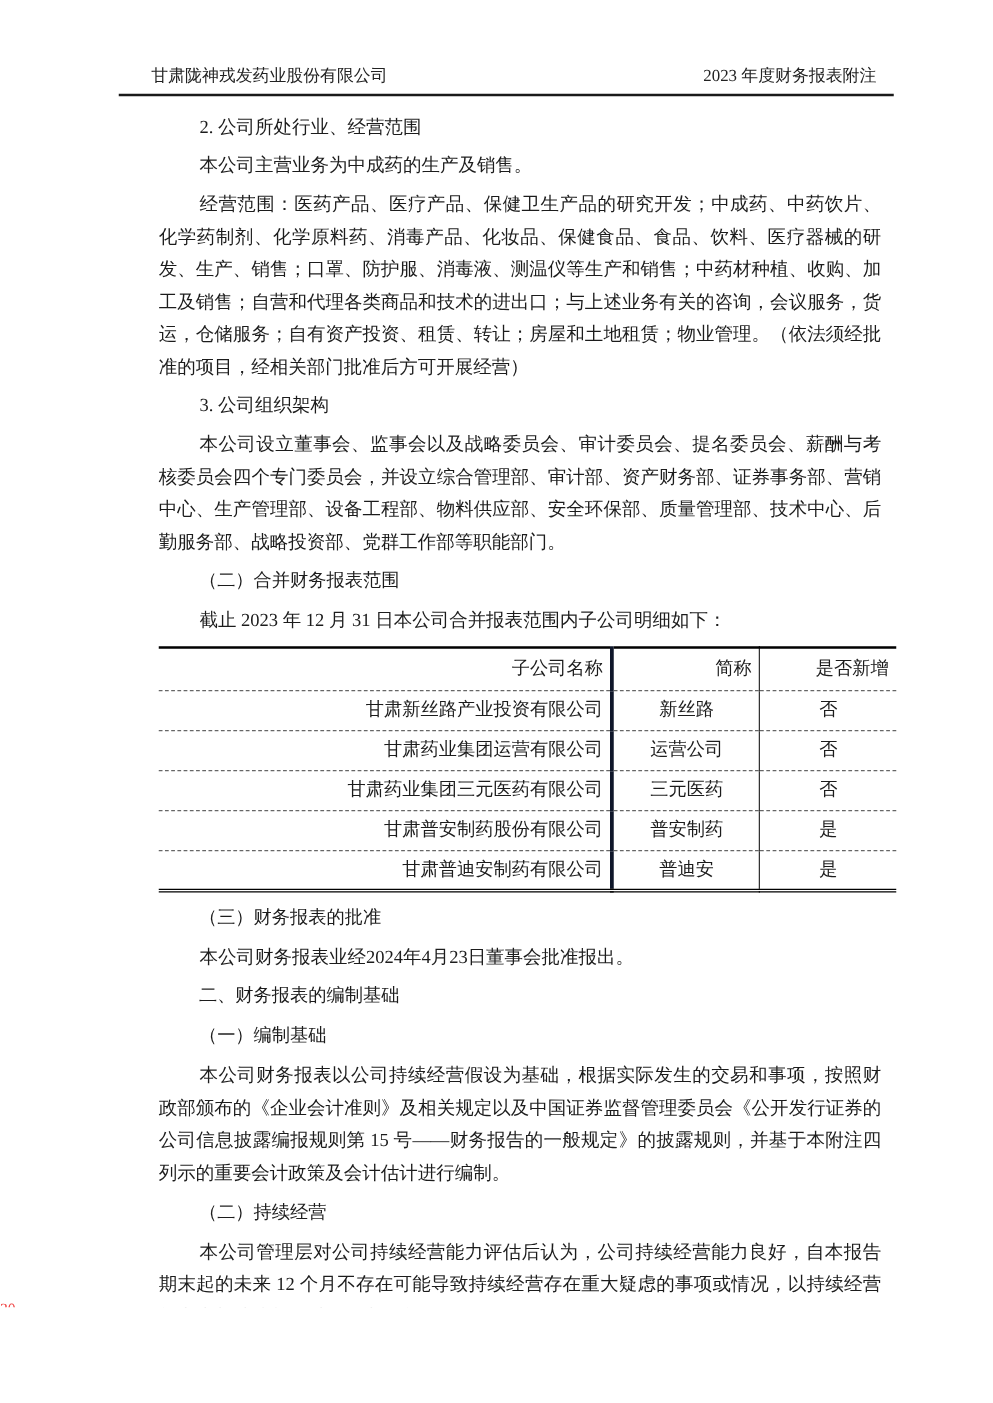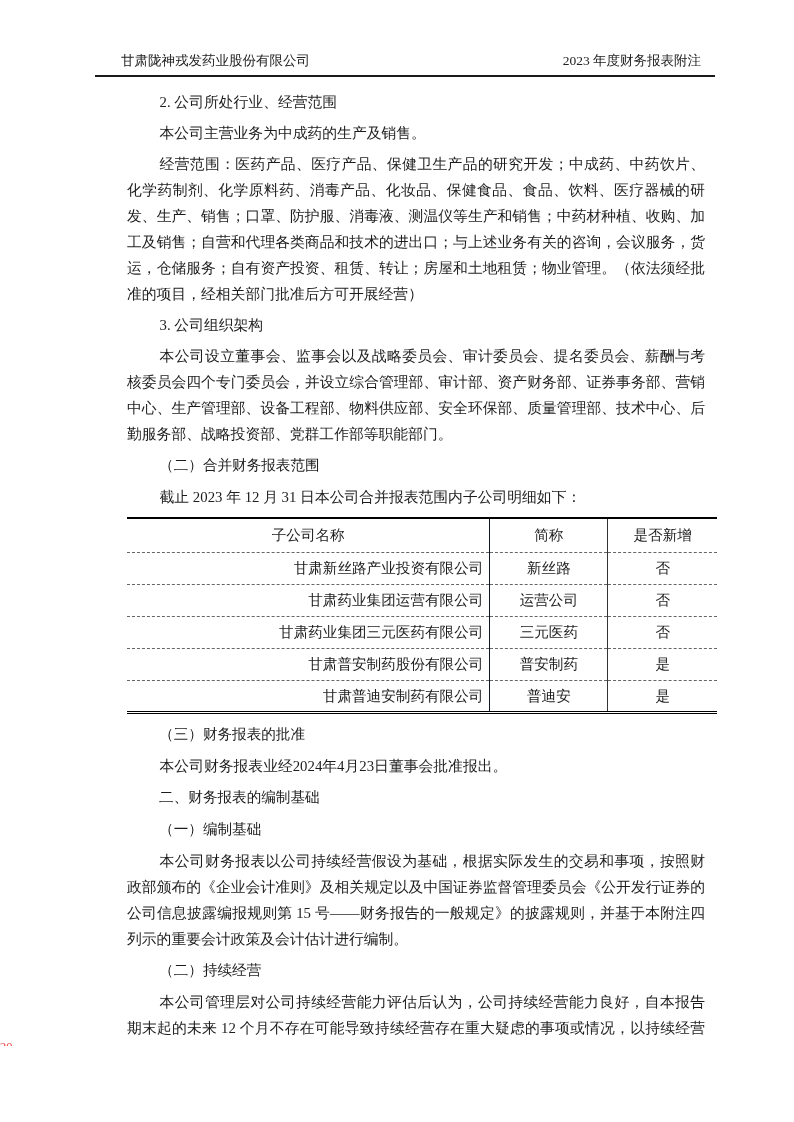--- a/index.html
+++ b/index.html
@@ -66,25 +66,25 @@
   }
   table.sub-table th,
   table.sub-table td {
     height: 32px;
     padding: 1px 6px;
     font-weight: normal;
     text-align: center;
     vertical-align: middle;
     box-sizing: border-box;
   }
-  table.sub-table thead th { height: 34px; }
+  table.sub-table thead th { height: 34px; text-align: right; }
   table.sub-table tbody tr td,
   table.sub-table tbody tr th { border-top: 1px dashed #666; }
   table.sub-table .col-name  { width: 61.5%; }
-  table.sub-table .col-short { width: 20%; border-left: 1px solid #0f172a; }
+  table.sub-table .col-short { width: 20%; border-left: 3px solid #0f172a; }
   table.sub-table .col-new   { width: 18.5%; border-left: 1px solid #333; }
   table.sub-table tbody .col-name {
     text-align: right;
     padding-left: 10px;
   }
   
   .page-footer {
     position: absolute;
     top: 1040px;
     left: 0;

